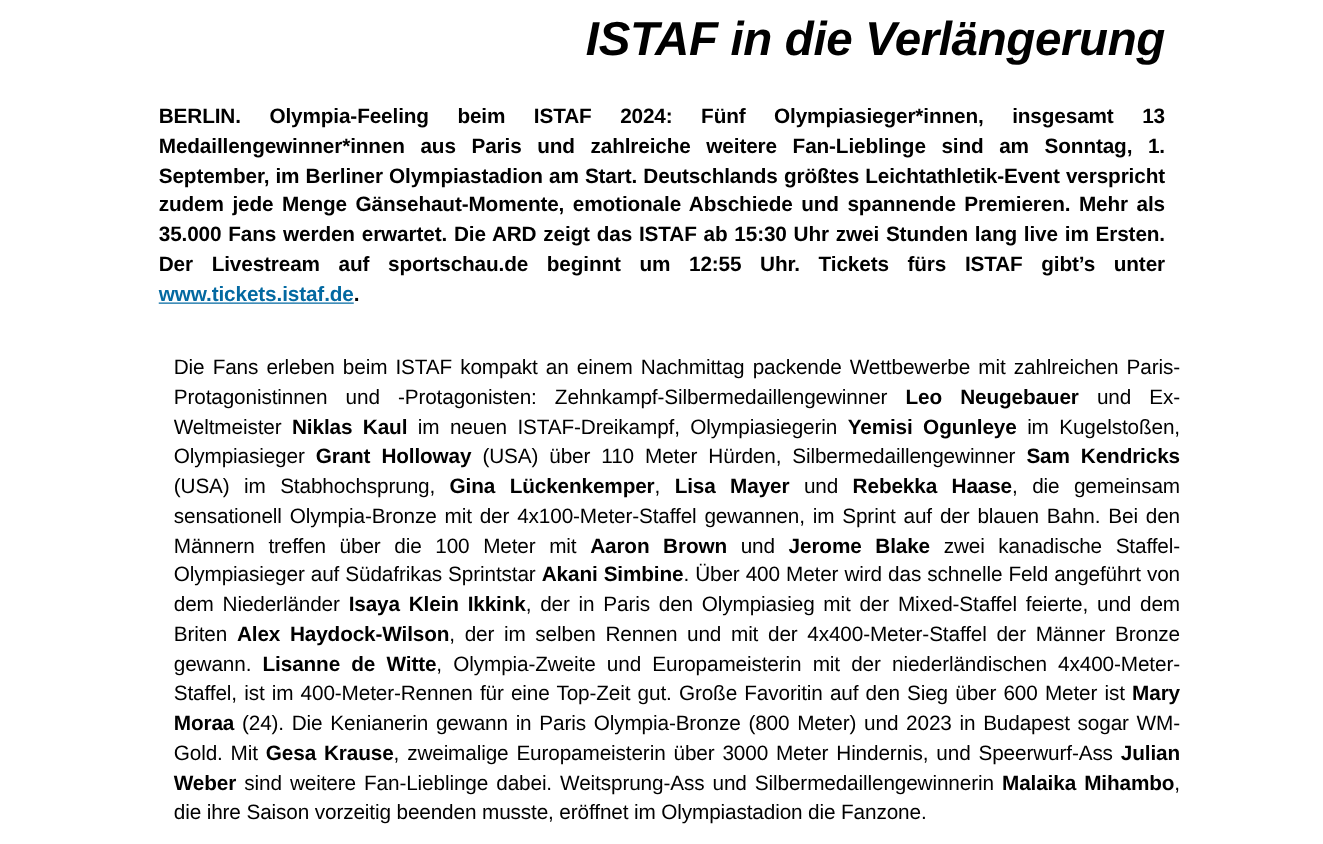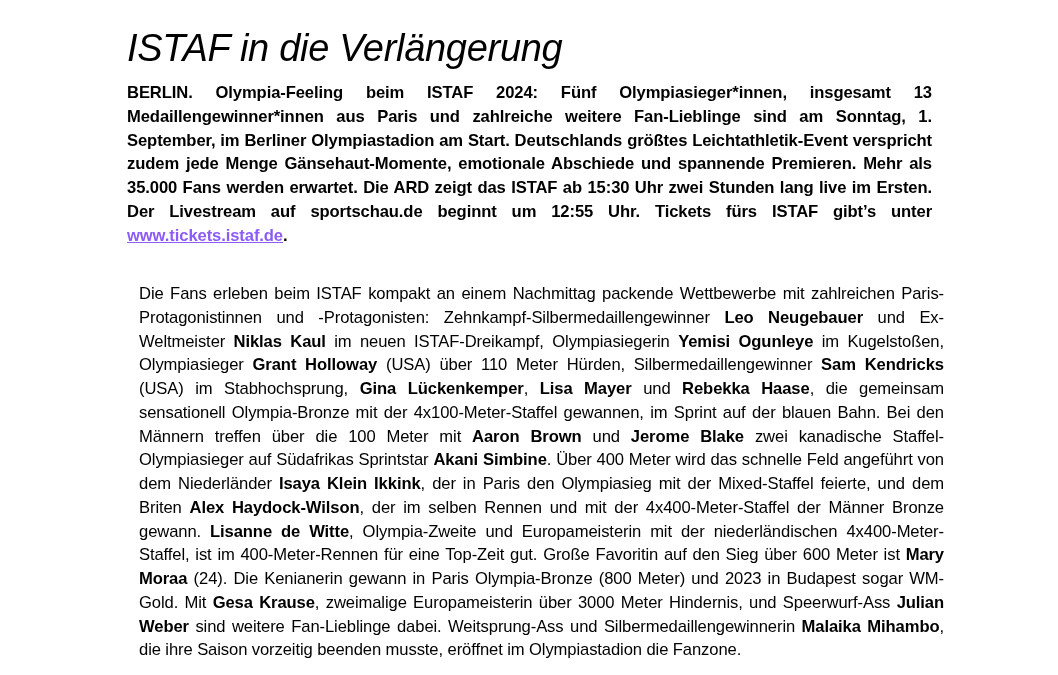--- a/index.html
+++ b/index.html
@@ -19,42 +19,43 @@
       font-family: "Liberation Sans", "DejaVu Sans", sans-serif;
     }
     .column {
       position: absolute;
       left: 127px;
       top: 0;
       width: 805px;
     }
     .title {
       margin: 0;
-      padding-top: 24px;
+      padding-top: 8px;
       font-size: 38px;
       line-height: 48px;
-      font-weight: normal;
+      font-weight: bold;
       font-style: italic;
       letter-spacing: -0.3px;
       height: 70px;
+      text-align: right;
     }
     .lead {
       margin: 0;
       position: absolute;
       top: 81px;
       left: 0;
       width: 805px;
       font-size: 16.6px;
       line-height: 23.8px;
       font-weight: bold;
       text-align: justify;
       letter-spacing: -0.1px;
     }
     .lead a {
-      color: #8b5cf6;
+      color: #0369a1;
     }
     .body {
       margin: 12px;
       position: absolute;
       top: 270px;
       left: 0;
       width: 805px;
       font-size: 16.6px;
       line-height: 23.75px;
       font-weight: normal;

